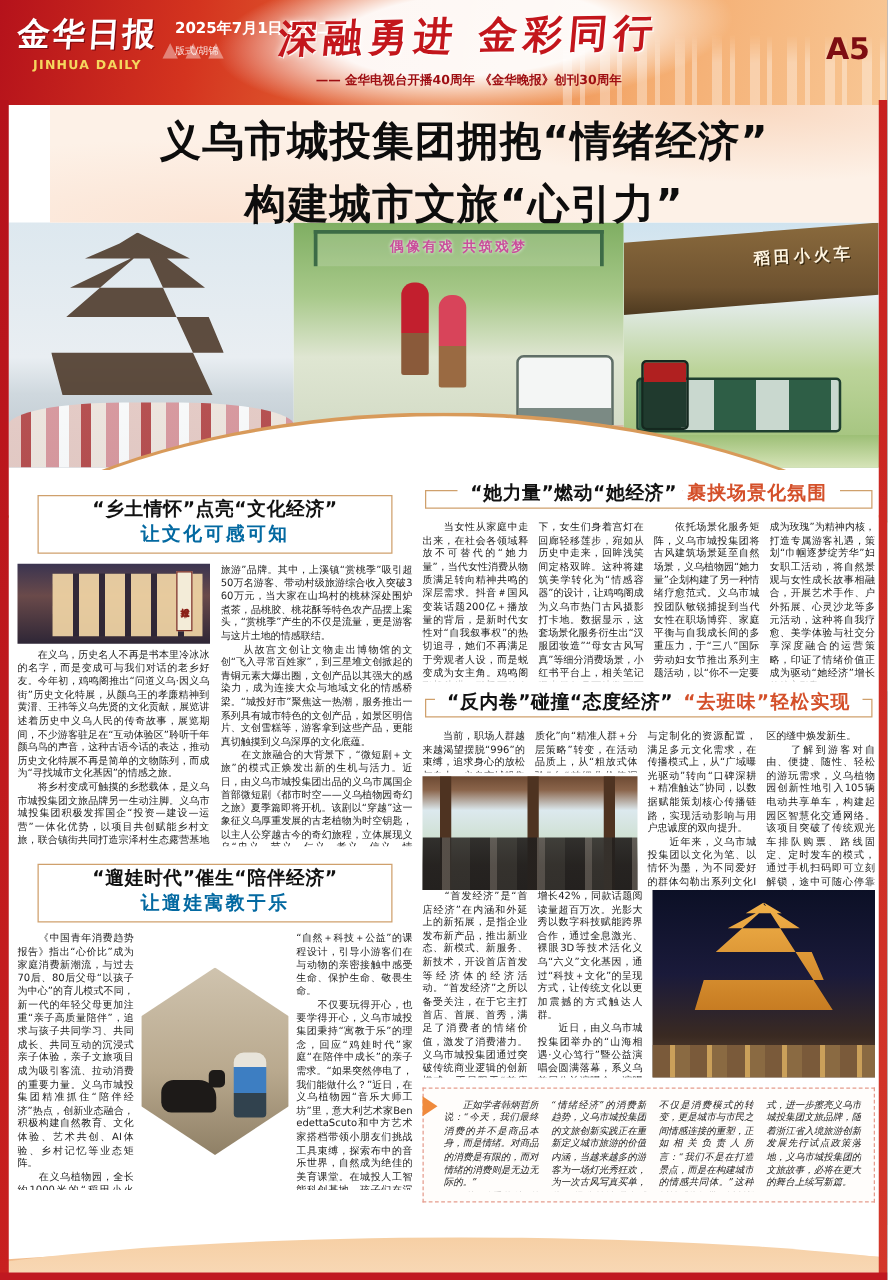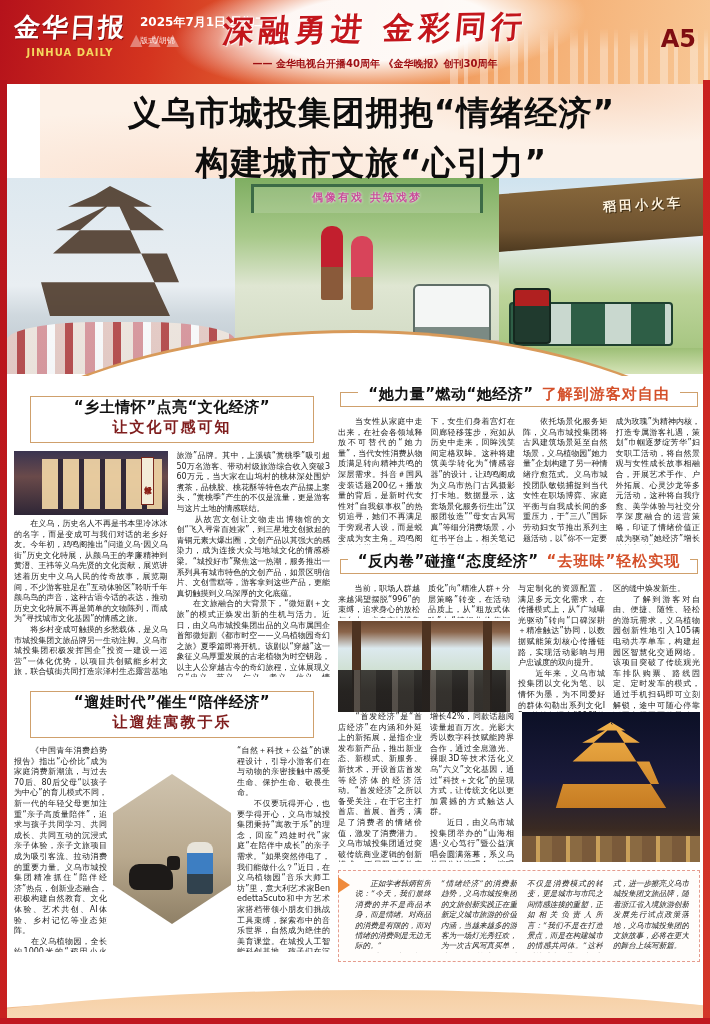--- a/index.html
+++ b/index.html
@@ -60,21 +60,21 @@
   .arc{position:absolute;left:-12%;top:330px;width:124%;height:220px;background:#fff;border-radius:50% 50% 0 0/95% 95% 0 0;border-top:3px solid #d89a5a;z-index:6;}
   
   .content{position:absolute;left:7px;right:7px;top:376px;bottom:40px;background:#fff;z-index:7;}
   .col-left{position:absolute;left:7px;top:6px;width:316px;}
   .col-right{position:absolute;left:331px;top:2px;width:362px;}
   .body-txt{font-size:8px;line-height:10.6px;color:#1c1c1c;text-align:justify;word-break:break-all;white-space:pre-line;overflow:hidden;}
   .intro-box{border:1px solid #d9a278;border-radius:9px;background:#fdf8f1;padding:7px 9px 8px;}
   .intro-box .byline{text-align:center;font-size:9px;font-weight:700;font-style:italic;color:#222;margin-bottom:4px;font-family:"DejaVu Serif","Liberation Serif",serif;}
   .sec-header{border:1px solid #cfa06c;margin:14px 16px 8px;text-align:center;position:relative;background:#fff;}
   .sec-header .t1{display:inline-block;background:#fff;padding:0 10px;margin-top:-9px;font-size:15px;font-weight:700;color:#111;letter-spacing:.5px;}
-  .sec-header .t2{font-size:15px;font-weight:900;color:#7f1d1d;letter-spacing:2px;padding:1px 0 5px;}
+  .sec-header .t2{font-size:15px;font-weight:900;color:#0369a1;letter-spacing:2px;padding:1px 0 5px;}
   .sec-header.inline{height:13px;margin:14px 2px 10px;}
   .sec-header.inline .row{margin-top:-9px;}
   .sec-header.inline .t1{padding:0 4px 0 10px;margin-top:0;}
   .sec-header.inline .t2i{display:inline-block;background:#fff;padding:0 10px 0 4px;font-size:15px;font-weight:900;color:#d4502a;letter-spacing:1px;}
   .two-col{display:flex;gap:9px;}
   .two-col .c{flex:1;}
   .ph-lantern{width:100%;height:64px;position:relative;margin-bottom:4px;
     background:linear-gradient(180deg,#3a3450 0%,#6a4a4a 40%,#2e2636 100%);overflow:hidden;}
   .ph-lantern .glow{position:absolute;left:28px;top:8px;right:6px;bottom:6px;
     background:repeating-linear-gradient(90deg,#f5d9a8 0 16px,#2e2636 16px 21px),repeating-linear-gradient(0deg,rgba(0,0,0,.35) 0 18px,transparent 18px 24px);opacity:.9;}
@@ -203,21 +203,21 @@
         </div>
         <div class="c body-txt" style="height:206px">“自然＋科技＋公益”的课程设计，引导小游客们在与动物的亲密接触中感受生命、保护生命、敬畏生命。
 　　不仅要玩得开心，也要学得开心，义乌市城投集团秉持“寓教于乐”的理念，回应“鸡娃时代”家庭“在陪伴中成长”的亲子需求。“如果突然停电了，我们能做什么？”近日，在义乌植物园“音乐大师工坊”里，意大利艺术家BenedettaScuto和中方艺术家搭档带领小朋友们挑战工具束缚，探索布中的音乐世界，自然成为绝佳的美育课堂。在城投人工智能科创基地，孩子们在沉浸互动中解锁科技奥秘；非遗市集上，亲子家庭携手制作传统手工艺品，欢声笑语回荡其间；乡野田间，竹筇灯让乡愁变得不凡，大家共享乡村乐趣。今年以来，累计举办200余场研学活动，平均每天举办1场以上活动，吸引1万余人次参与，周末精品团人均营收增幅达100%，“陪伴经济”正转化为可量化的情感资产。</div>
       </div>
     </div>
 
     <div class="col-right">
 
       <div class="sec-header inline">
         <div class="row">
-          <span class="t1">“她力量”燃动“她经济”</span><span class="t2i">了解到游客对自由</span>
+          <span class="t1">“她力量”燃动“她经济”</span><span class="t2i">裹挟场景化氛围</span>
         </div>
       </div>
       <div class="four-col hX">
         <div class="c body-txt">　　当女性从家庭中走出来，在社会各领域释放不可替代的“她力量”，当代女性消费从物质满足转向精神共鸣的深层需求。抖音＃国风变装话题200亿＋播放量的背后，是新时代女性对“自我叙事权”的热切追寻，她们不再满足于旁观者人设，而是蜕变成为女主角。鸡鸣阁飞檐斗拱、雕梁画栋在灯光映照</div>
         <div class="c body-txt">下，女生们身着宫灯在回廊轻移莲步，宛如从历史中走来，回眸浅笑间定格双眸。这种将建筑美学转化为“情感容器”的设计，让鸡鸣阁成为义乌市热门古风摄影打卡地。数据显示，这套场景化服务衍生出“汉服团妆造”“母女古风写真”等细分消费场景，小红书平台上，相关笔记曝光量每月可达数百万次。</div>
         <div class="c body-txt">　　依托场景化服务矩阵，义乌市城投集团将古风建筑场景延至自然场景，义乌植物园“她力量”企划构建了另一种情绪疗愈范式。义乌市城投团队敏锐捕捉到当代女性在职场博弈、家庭平衡与自我成长间的多重压力，于“三八”国际劳动妇女节推出系列主题活动，以“你不一定要</div>
         <div class="c body-txt">成为玫瑰”为精神内核，打造专属游客礼遇，策划“巾帼逐梦绽芳华”妇女职工活动，将自然景观与女性成长故事相融合，开展艺术手作、户外拓展、心灵沙龙等多元活动，这种将自我疗愈、美学体验与社交分享深度融合的运营策略，印证了情绪价值正成为驱动“她经济”增长的核心引擎。</div>
       </div>
 
       <div class="sec-header inline">

